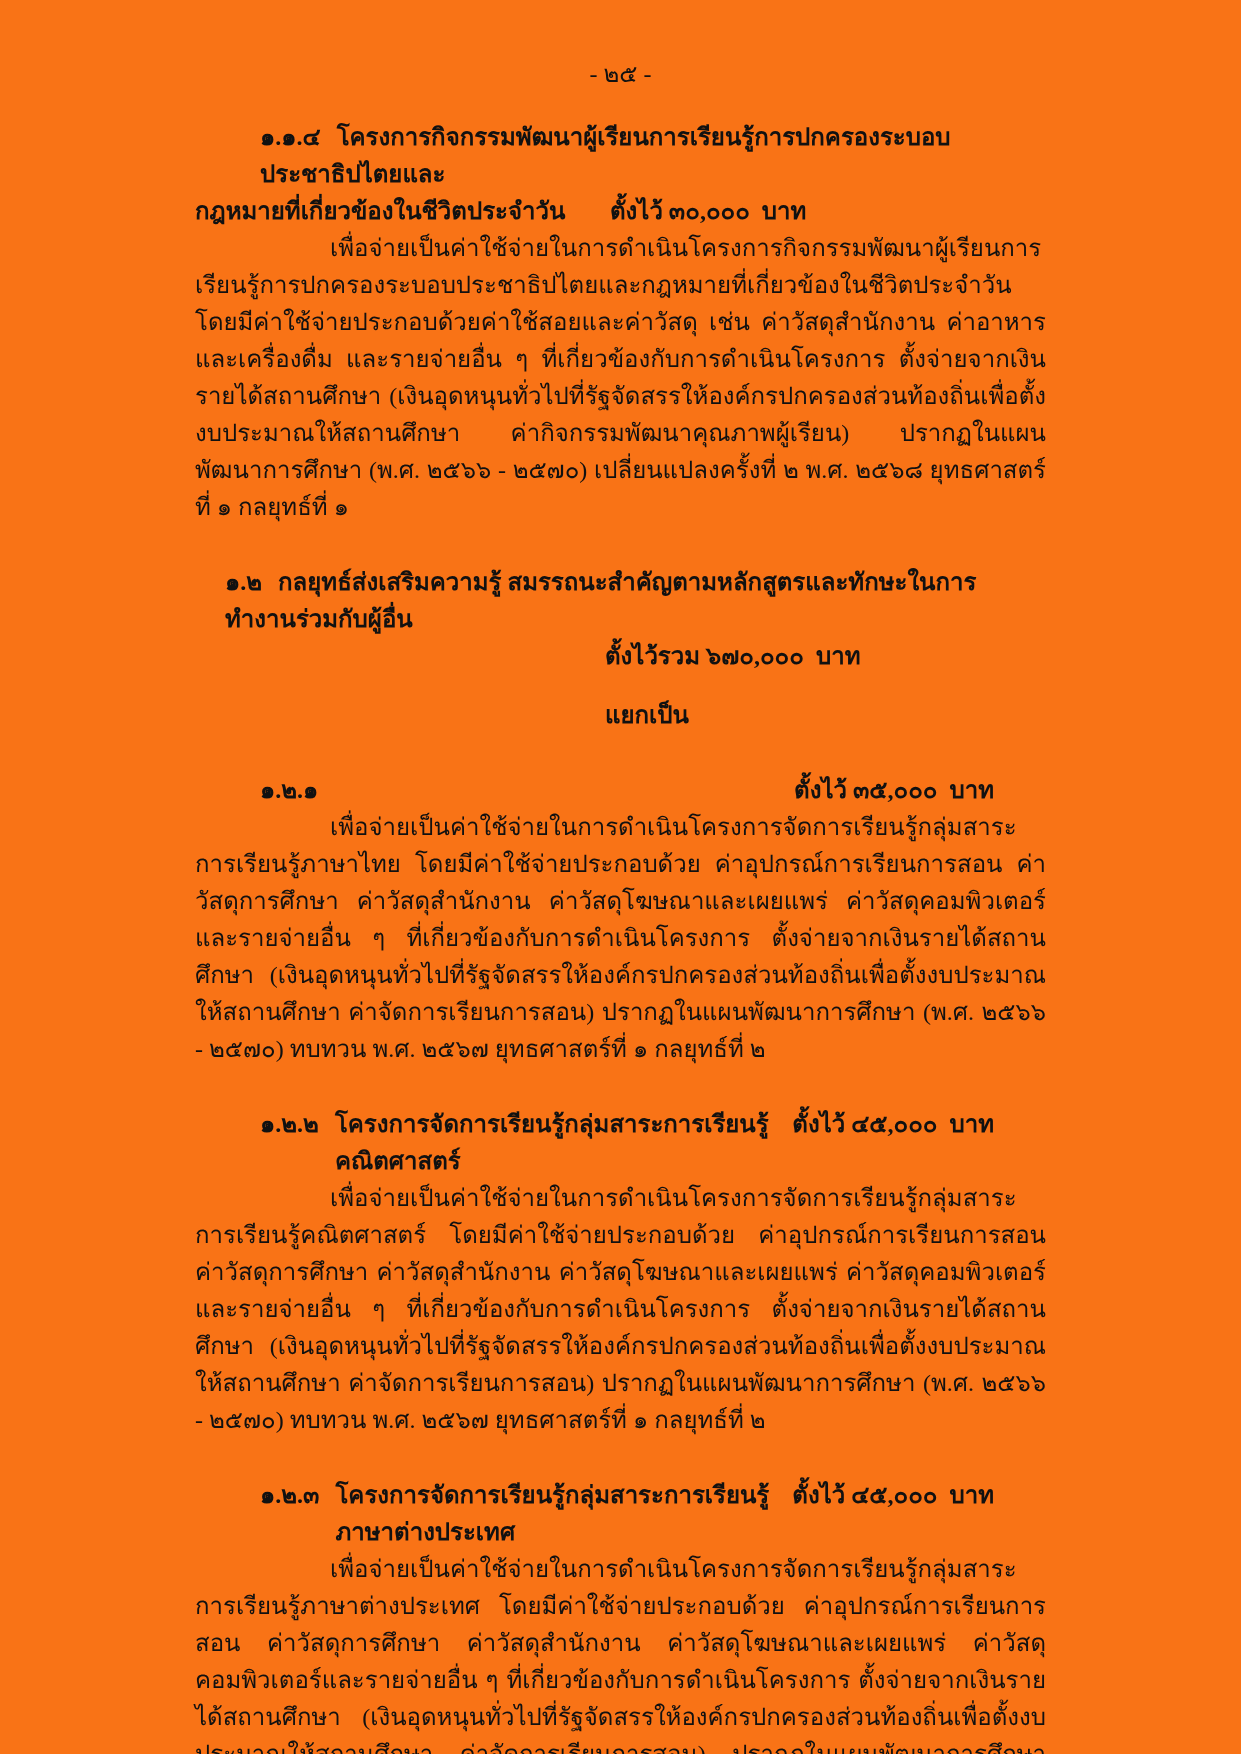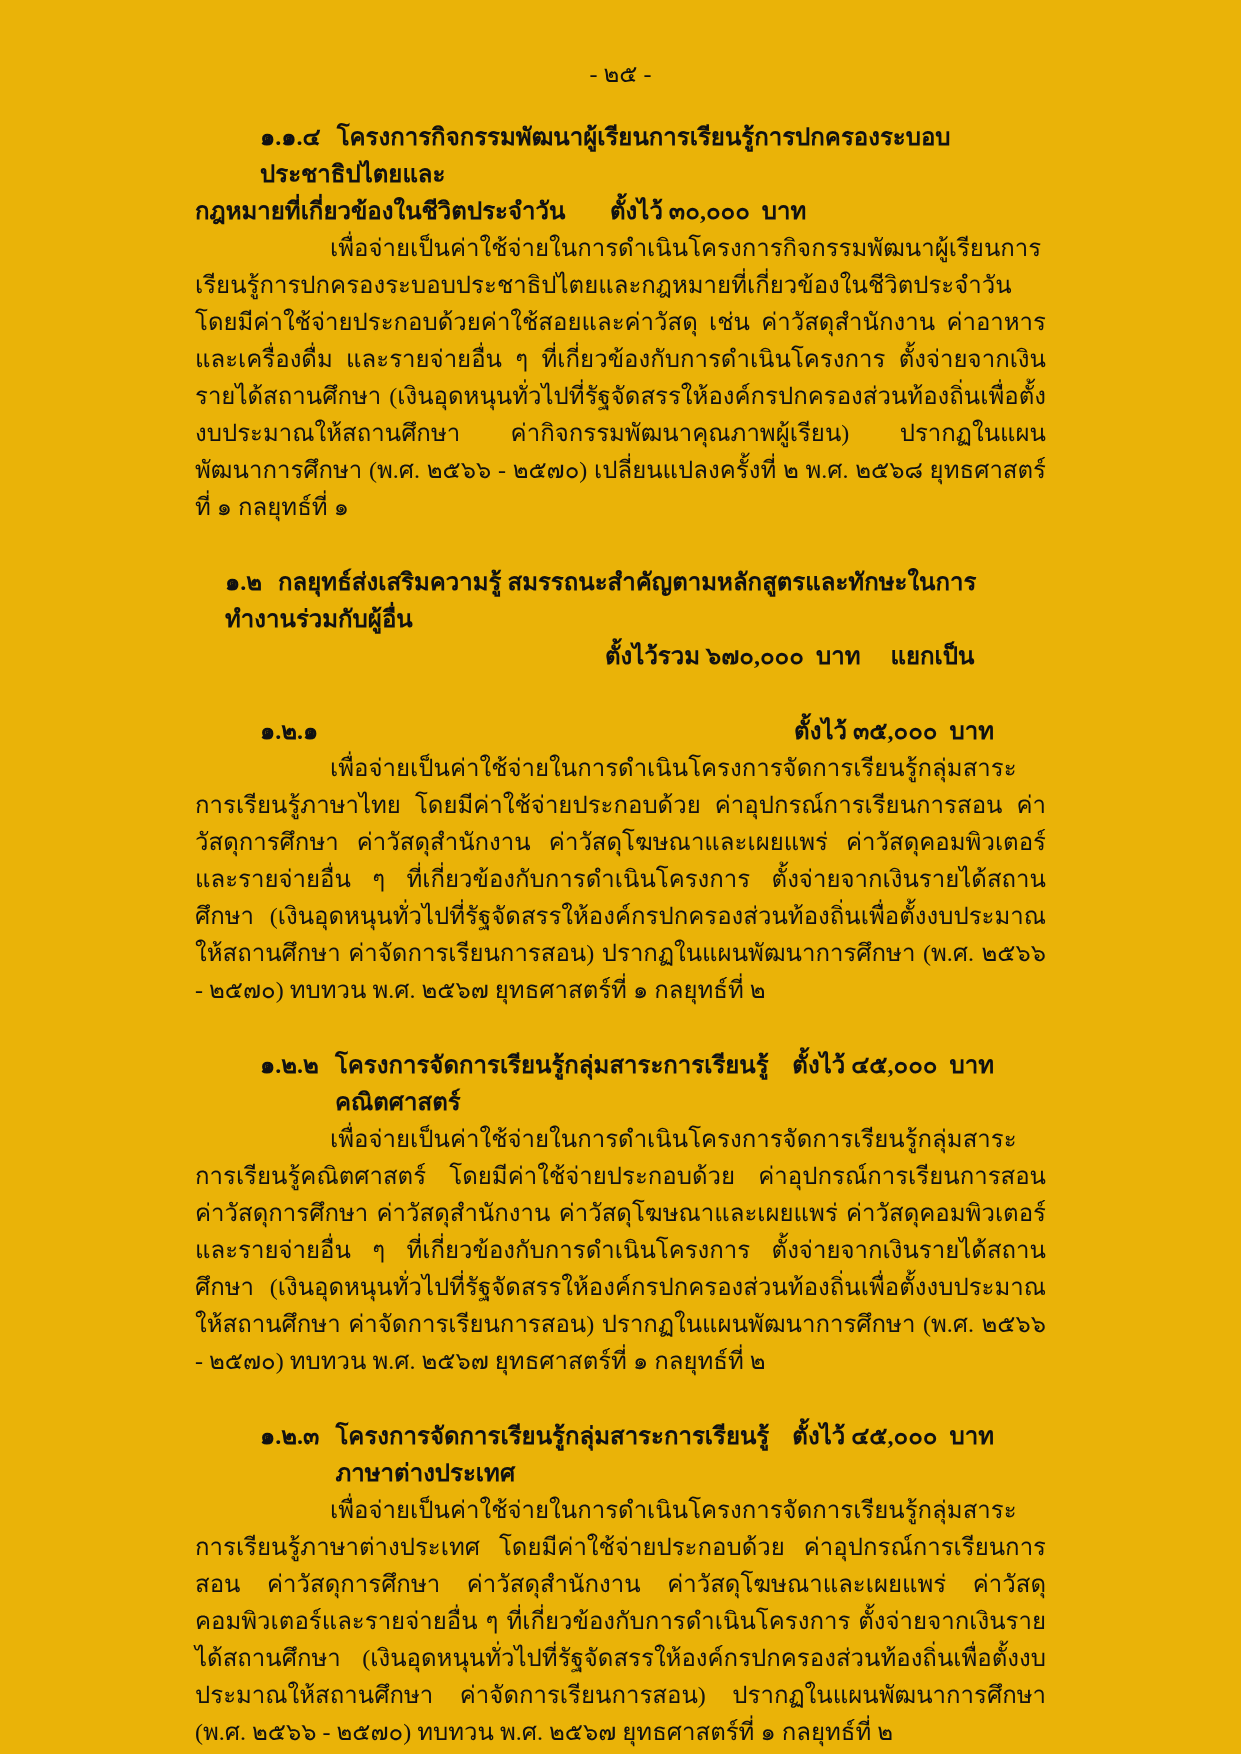--- a/index.html
+++ b/index.html
@@ -1,21 +1,21 @@
 <!DOCTYPE html>
 <html lang="th"><head>
 <meta charset="utf-8">
 <style>
   html,body{margin:0;padding:0;background:#e8e8e8;}
   .page{
     position:relative;
     width:1241px;
     height:1754px;
     margin:0 auto;
-    background:#eab308;
+    background:#f97316;
     color:#111111;
     font-family:"Liberation Serif","DejaVu Serif",serif;
     font-size:24px;
     line-height:37px;
     overflow:hidden;
     box-sizing:border-box;
     padding:56px 195px 0 195px;
   }
   .page-number{
     text-align:center;
@@ -27,21 +27,21 @@
   .h{font-weight:700;}
   .num{margin-right:16px;flex:0 0 auto;}
 
   
   .hline1{padding-left:65px;}
   .hline2{display:flex;}
   .hline2 .t2{flex:0 0 auto;min-width:415px;}
 
   
   .hline-sm{padding-left:30px;}
-  .totalline{display:flex;gap:30px;padding-left:410px;font-weight:700;}
+  .totalline{display:flex;gap:22px;padding-left:410px;font-weight:700;flex-direction:column;}
 
   
   .proj-h{display:flex;align-items:baseline;padding-left:65px;padding-right:52px;font-weight:700;}
   .proj-h .ptitle{flex:0 1 auto;}
   .amount{margin-left:auto;flex:0 0 auto;}
   .pre{white-space:pre-wrap;}
 
   p.body{
     margin:0;
     text-indent:135px;

